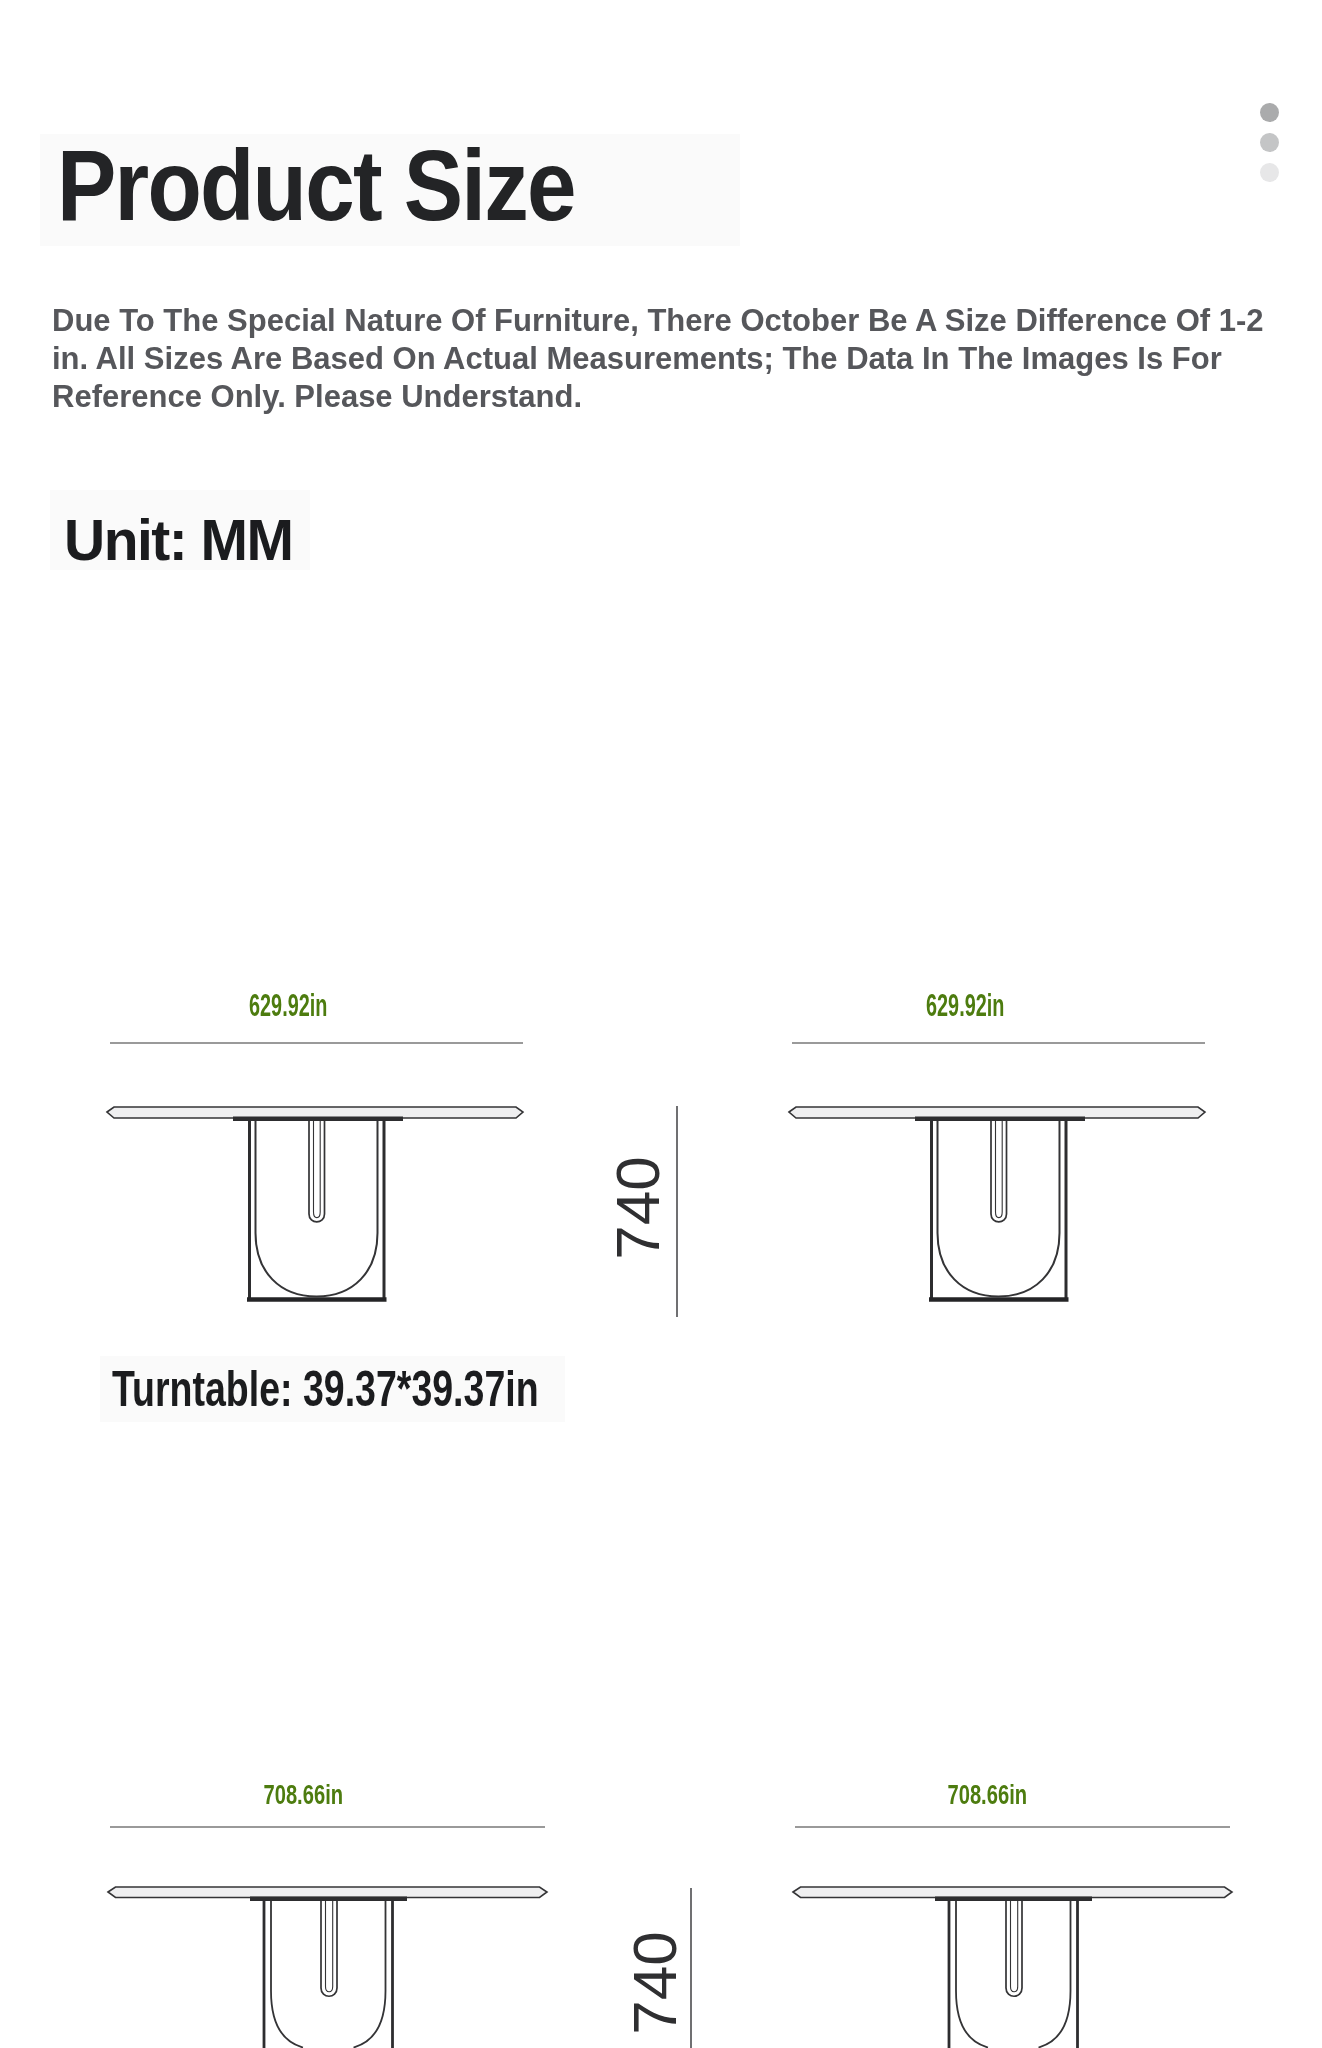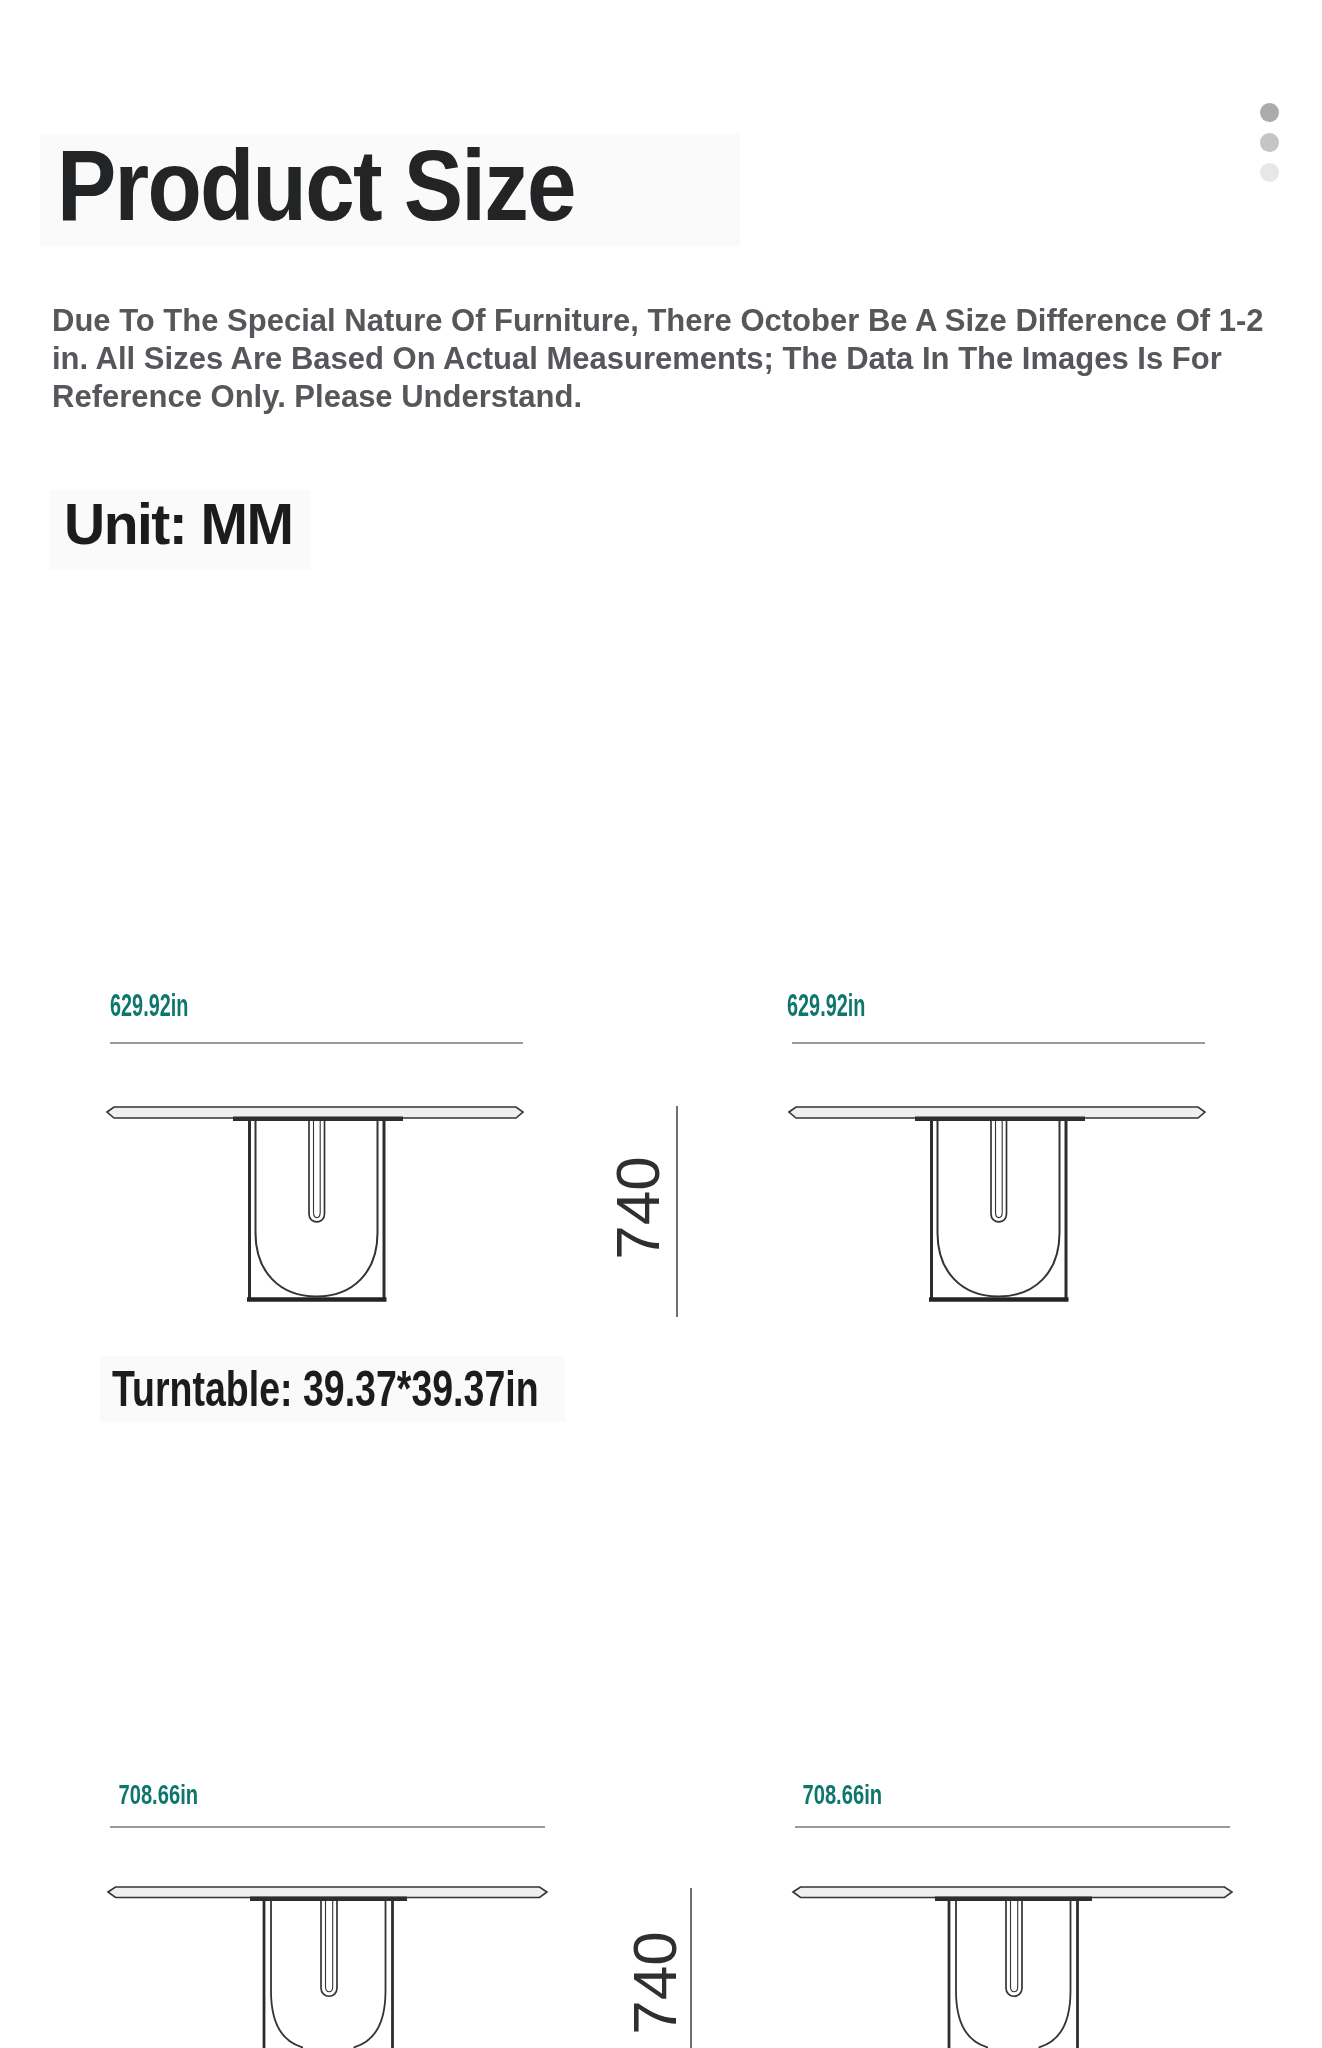--- a/index.html
+++ b/index.html
@@ -32,21 +32,21 @@
   .disclaimer {
     left: 52px; top: 302px;
     width: 1250px;
     font-size: 31px;
     font-weight: bold;
     line-height: 38px;
     color: #56575b;
   }
 
   .unit-label {
-    left: 64px; top: 496px;
+    left: 64px; top: 512px;
     font-size: 57px;
     font-weight: bold;
     letter-spacing: -1.5px;
     line-height: 1;
     color: #1b1c1e;
     white-space: nowrap;
   }
 
   .turntable-note {
     left: 112px; top: 1364px;
@@ -55,23 +55,23 @@
     line-height: 1;
     color: #1b1c1e;
     transform: scaleX(0.75);
     transform-origin: left center;
     white-space: nowrap;
   }
 
   
   .wlabel {
     width: 400px;
-    text-align: left;
+    text-align: center;
     line-height: 1;
-    color: #0f766e;
+    color: #4d7c0f;
     font-weight: bold;
     white-space: nowrap;
   }
   .wlabel span { display: inline-block; transform-origin: center; }
   .wlabel.row1 { top: 990px; font-size: 31px; }
   .wlabel.row1 span { transform: scaleX(0.64); }
   .wlabel.row2 { top: 1781px; font-size: 28px; }
   .wlabel.row2 span { transform: scaleX(0.72); }
   .wlabel.l1a { left: 88px; }   
   .wlabel.l1b { left: 765px; }  

